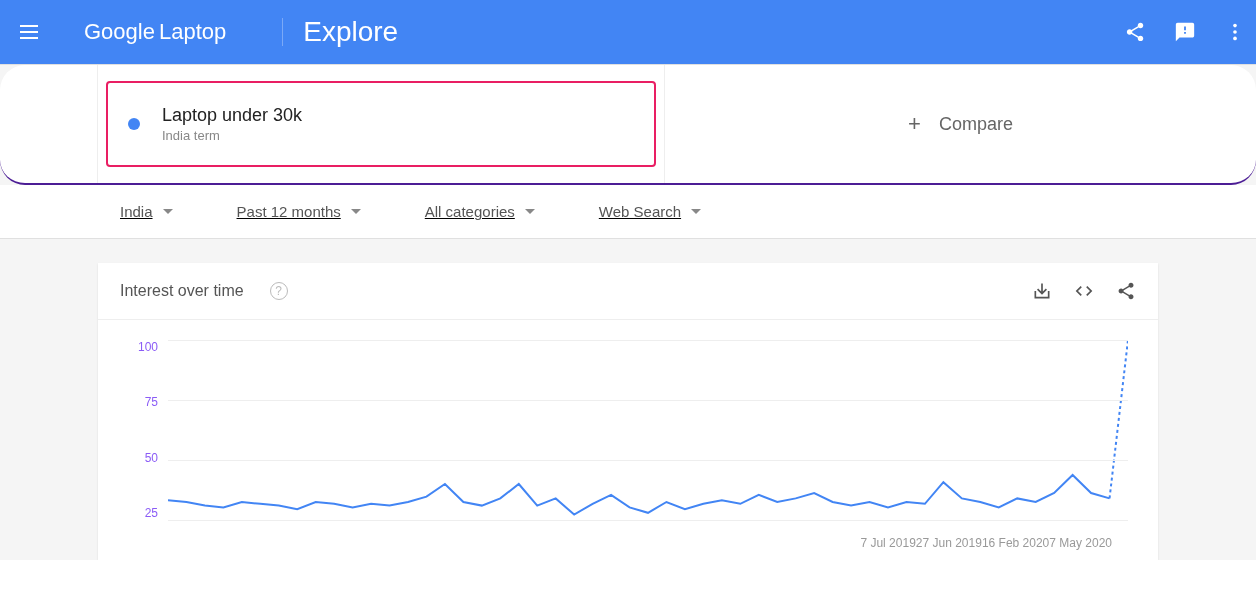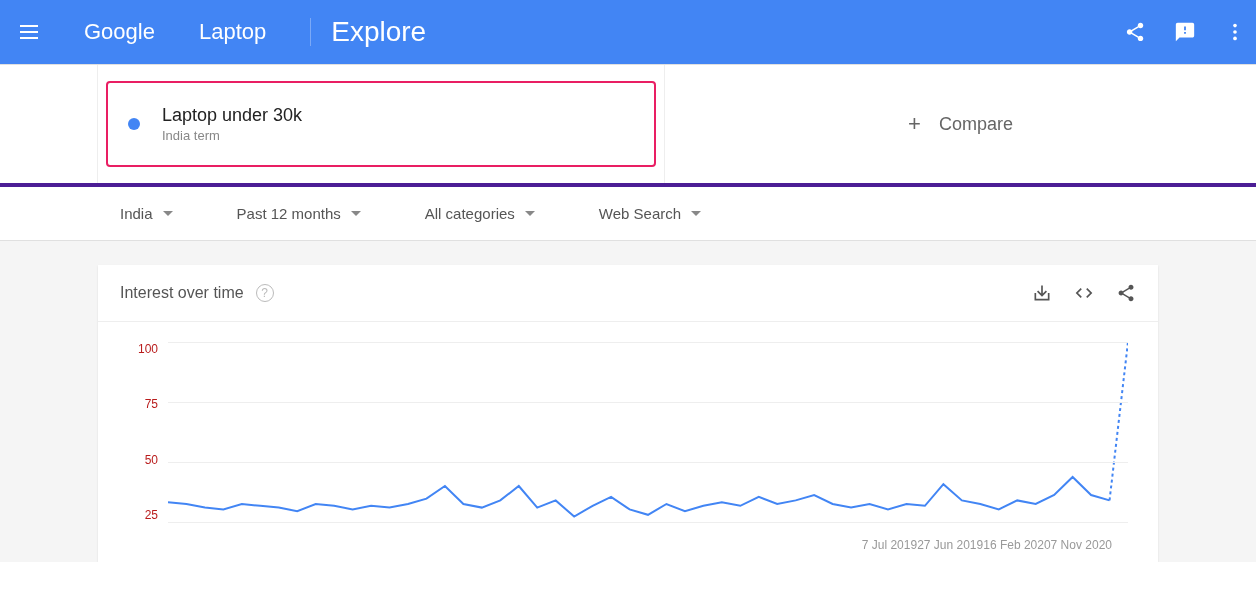--- a/index.html
+++ b/index.html
@@ -1,49 +1,49 @@
 <!DOCTYPE html>
 <html><head>
   <meta charset="utf-8">
   <style>
     * { box-sizing: border-box; margin: 0; padding: 0; }
     body { font-family: Arial, sans-serif; background: #fff; width: 1256px; }
     .header { background: #4285f4; height: 64px; display: flex; align-items: center; padding: 0 20px; color: #fff; position: relative; }
     .menu-btn { width: 24px; height: 24px; display: flex; flex-direction: column; justify-content: center; gap: 4px; cursor: pointer; margin-right: 40px; }
     .menu-btn span { height: 2px; background: #fff; width: 18px; }
-    .logo { display: flex; align-items: baseline; font-size: 22px; margin-right: 24px; gap: 40px; }
+    .logo { display: flex; align-items: baseline; font-size: 22px; margin-right: 36px; }
     .logo-g { font-weight: 500; }
     .logo-t { font-weight: 300; margin-left: 4px; }
     .divider-v { width: 1px; height: 28px; background: rgba(255,255,255,0.3); margin: 0 20px; }
     .explore { font-size: 28px; font-weight: 400; text-align: right; }
     .hdr-actions { position: absolute; right: 10px; display: flex; align-items: center; gap: 28px; }
     .icon-svg { width: 22px; height: 22px; fill: #fff; }
     .content { background: #f5f5f5; border-top: 1px solid #e0e0e0; }
-    .top-cards { background: #fff; display: flex; padding: 0; border-bottom: 4px solid #4c1d95; }
+    .top-cards { background: #fff; display: flex; padding: 0; border-bottom: 2px solid #4c1d95; border-radius: 25px; }
     .spacer-left { width: 98px; border-right: 1px solid #eee; }
     .card-term { width: 567px; padding: 16px 8px; border-right: 1px solid #eee; }
     .term-box { border: 2px solid #e91e63; border-radius: 4px; padding: 22px 16px; display: flex; align-items: center; }
     .dot { width: 12px; height: 12px; border-radius: 50%; background: #4285f4; margin-right: 22px; margin-left: 4px; }
     .term-label { font-size: 18px; color: #222; }
     .term-sub { font-size: 13px; color: #888; margin-top: 2px; }
     .compare-card { flex: 1; display: flex; align-items: center; justify-content: center; padding: 0 20px; }
     .compare-inner { display: flex; align-items: center; gap: 18px; color: #666; font-size: 18px; }
     .plus { font-size: 22px; font-weight: 300; }
-    .filters { background: #fff; display: flex; padding: 18px 0 18px 120px; gap: 64px; border-bottom: 1px solid #e0e0e0; }
+    .filters { background: #fff; display: flex; padding: 18px 0 18px 120px; gap: 64px; border-bottom: 1px solid #e0e0e0; text-decoration: underline; }
     .filter-item { display: flex; align-items: center; gap: 10px; color: #555; font-size: 15px; cursor: pointer; }
     .arrow-down { width: 0; height: 0; border-left: 5px solid transparent; border-right: 5px solid transparent; border-top: 5px solid #888; }
     .chart-section { margin: 24px 98px 0; background: #fff; box-shadow: 0 1px 2px rgba(0,0,0,0.1); }
     .chart-head { display: flex; align-items: center; padding: 18px 22px; justify-content: space-between; }
-    .chart-title { display: flex; align-items: center; gap: 12px; color: #555; font-size: 16px; }
+    .chart-title { display: flex; align-items: center; gap: 26px; color: #555; font-size: 16px; }
     .help-icon { width: 18px; height: 18px; border: 1.5px solid #bbb; border-radius: 50%; color: #bbb; font-size: 12px; display: flex; align-items: center; justify-content: center; }
     .chart-actions { display: flex; gap: 22px; }
     .chart-actions svg { width: 20px; height: 20px; fill: #555; cursor: pointer; }
     .chart-body { padding: 10px 20px 10px 20px; border-top: 1px solid #eee; }
     .chart-area { position: relative; height: 220px; }
-    .y-axis { position: absolute; left: 0; top: 10px; bottom: 30px; width: 40px; display: flex; flex-direction: column; justify-content: space-between; text-align: right; font-size: 12px; color: #b91c1c; }
+    .y-axis { position: absolute; left: 0; top: 10px; bottom: 30px; width: 40px; display: flex; flex-direction: column; justify-content: space-between; text-align: right; font-size: 12px; color: #8b5cf6; }
     .plot { position: absolute; left: 50px; right: 10px; top: 10px; bottom: 30px; }
     .x-axis { position: absolute; left: 50px; right: 20px; bottom: 0; display: flex; justify-content: flex-end; font-size: 12px; color: #999; padding: 0 6px; }
     .grid-line { position: absolute; left: 0; right: 0; height: 1px; background: #eee; }
   </style>
 </head>
 <body>
 
 <div class="header">
   <div class="menu-btn">
       <span></span>
@@ -143,18 +143,18 @@
           <div class="grid-line" style="top:100%"></div>
           <svg id="line-svg" width="100%" height="100%" preserveAspectRatio="none" viewBox="0 0 1000 100">
               <path d="M0,89 L19.230769230769234,90 L38.46153846153847,92 L57.69230769230769,93 L76.92307692307693,90 L96.15384615384616,91 L115.38461538461539,92 L134.6153846153846,94 L153.84615384615387,90 L173.07692307692307,91 L192.30769230769232,93 L211.53846153846155,91 L230.76923076923077,92 L250,90 L269.2307692307692,87 L288.46153846153845,80 L307.69230769230774,90 L326.9230769230769,92 L346.15384615384613,88 L365.38461538461536,80 L384.61538461538464,92 L403.84615384615387,88 L423.0769230769231,97 L442.30769230769226,91 L461.53846153846155,86 L480.7692307692308,93 L500,96 L519.2307692307693,90 L538.4615384615385,94 L557.6923076923077,91 L576.9230769230769,89 L596.1538461538462,91 L615.3846153846155,86 L634.6153846153845,90 L653.8461538461538,88 L673.0769230769231,85 L692.3076923076923,90 L711.5384615384615,92 L730.7692307692307,90 L750,93 L769.2307692307693,90 L788.4615384615385,91 L807.6923076923077,79 L826.9230769230769,88 L846.1538461538462,90 L865.3846153846155,93 L884.6153846153845,88 L903.8461538461538,90 L923.0769230769231,85 L942.3076923076923,75 L961.5384615384615,85 L980.7692307692307,88 " fill="none" stroke="#4285f4" stroke-width="2" vector-effect="non-scaling-stroke"></path>
               <path d="M980.7692307692307,88 L1000,0 " fill="none" stroke="#4285f4" stroke-width="2" stroke-dasharray="3,3" vector-effect="non-scaling-stroke"></path>
             </svg>
         </div>
         <div class="x-axis">
           <span>7 Jul 2019</span>
           <span>27 Jun 2019</span>
           <span>16 Feb 2020</span>
-          <span>7 Nov 2020</span>
+          <span>7 May 2020</span>
         </div>
       </div>
     </div>
   </div>
 </div>
 
 </body></html>

